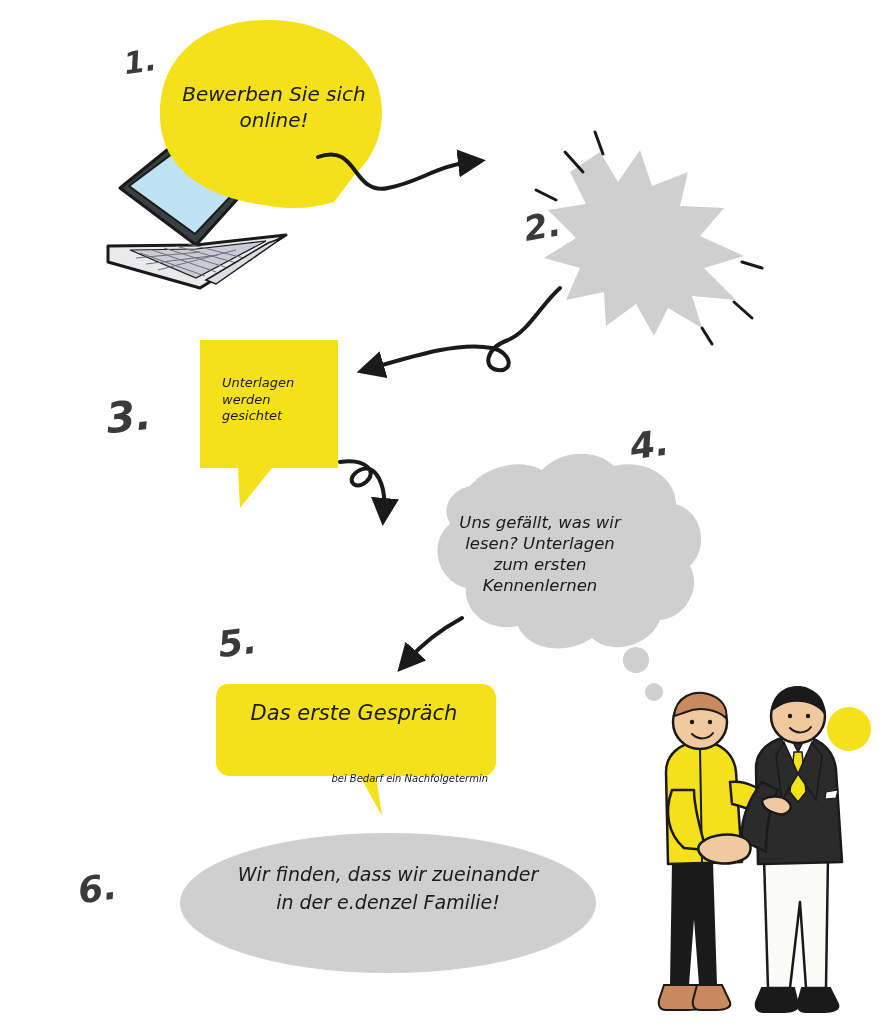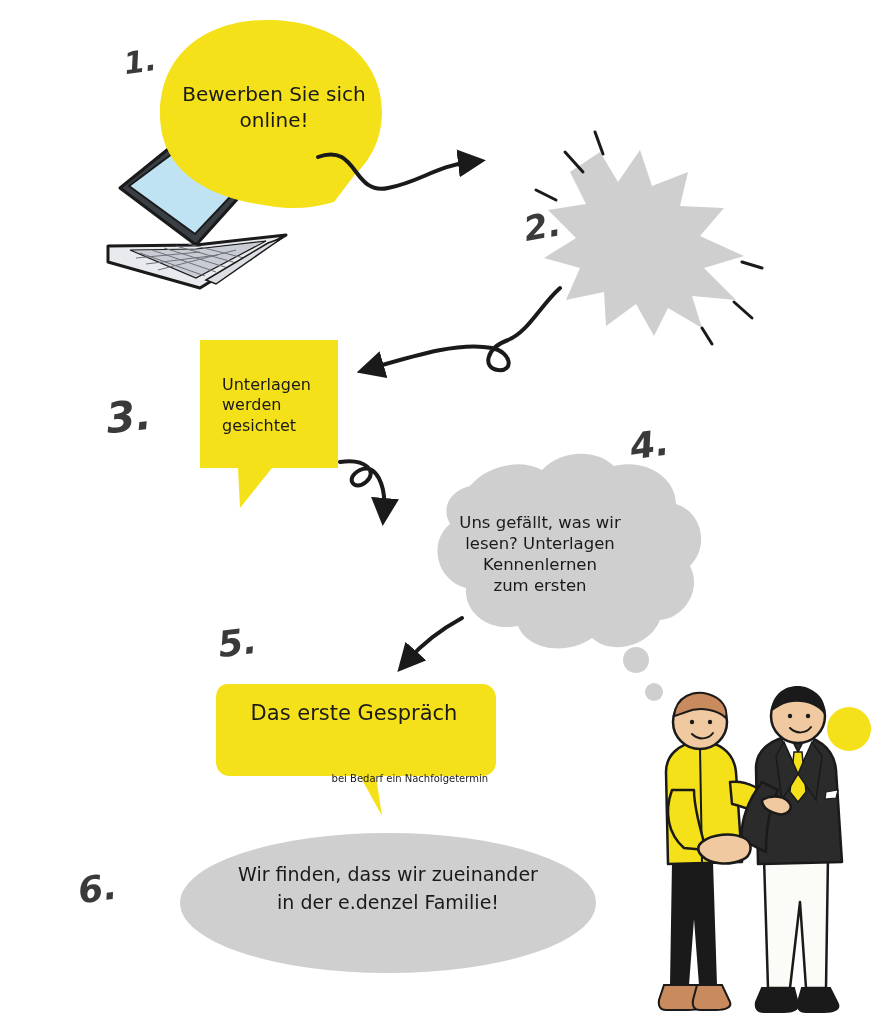--- a/index.html
+++ b/index.html
@@ -22,39 +22,40 @@
   }
   .layer-svg {
     position: absolute;
     left: 0; top: 0;
     width: 884px;
     height: 1024px;
   }
   .bubble-text {
     position: absolute;
     text-align: center;
+    font-style: italic;
     color: #1a1a1a;
     line-height: 1.28;
     pointer-events: none;
     font-family: "DejaVu Sans", sans-serif;
   }
   
   #t1 {
     left: 176px; top: 82px; width: 196px;
     font-size: 20px;
   }
   
   #t2 {
     left: 594px; top: 208px; width: 148px;
     font-size: 15.5px;
   }
   
   #t3 {
     left: 210px; top: 375px; width: 124px;
-    font-size: 16px;
+    font-size: 13px;
     text-align: left;
     padding-left: 12px;
     box-sizing: border-box;
   }
   
   #t4 {
     left: 440px; top: 512px; width: 200px;
     font-size: 16.5px;
   }
   
@@ -270,22 +271,22 @@
 
   <div class="bubble-text" id="t3">
     <div>Unterlagen</div>
     <div>werden</div>
     <div>gesichtet</div>
   </div>
 
   <div class="bubble-text" id="t4">
     <div>Uns gefällt, was wir</div>
     <div>lesen? Unterlagen</div>
+    <div>zum ersten</div>
     <div>Kennenlernen</div>
-    <div>zum ersten</div>
   </div>
 
   <div class="bubble-text" id="t5a">Das erste Gespräch</div>
   <div class="bubble-text" id="t5b">bei Bedarf ein Nachfolgetermin</div>
 
   <div class="bubble-text" id="t6">
     <div>Wir finden, dass wir zueinander</div>
     <div>in der e.denzel Familie!</div>
   </div>
 

